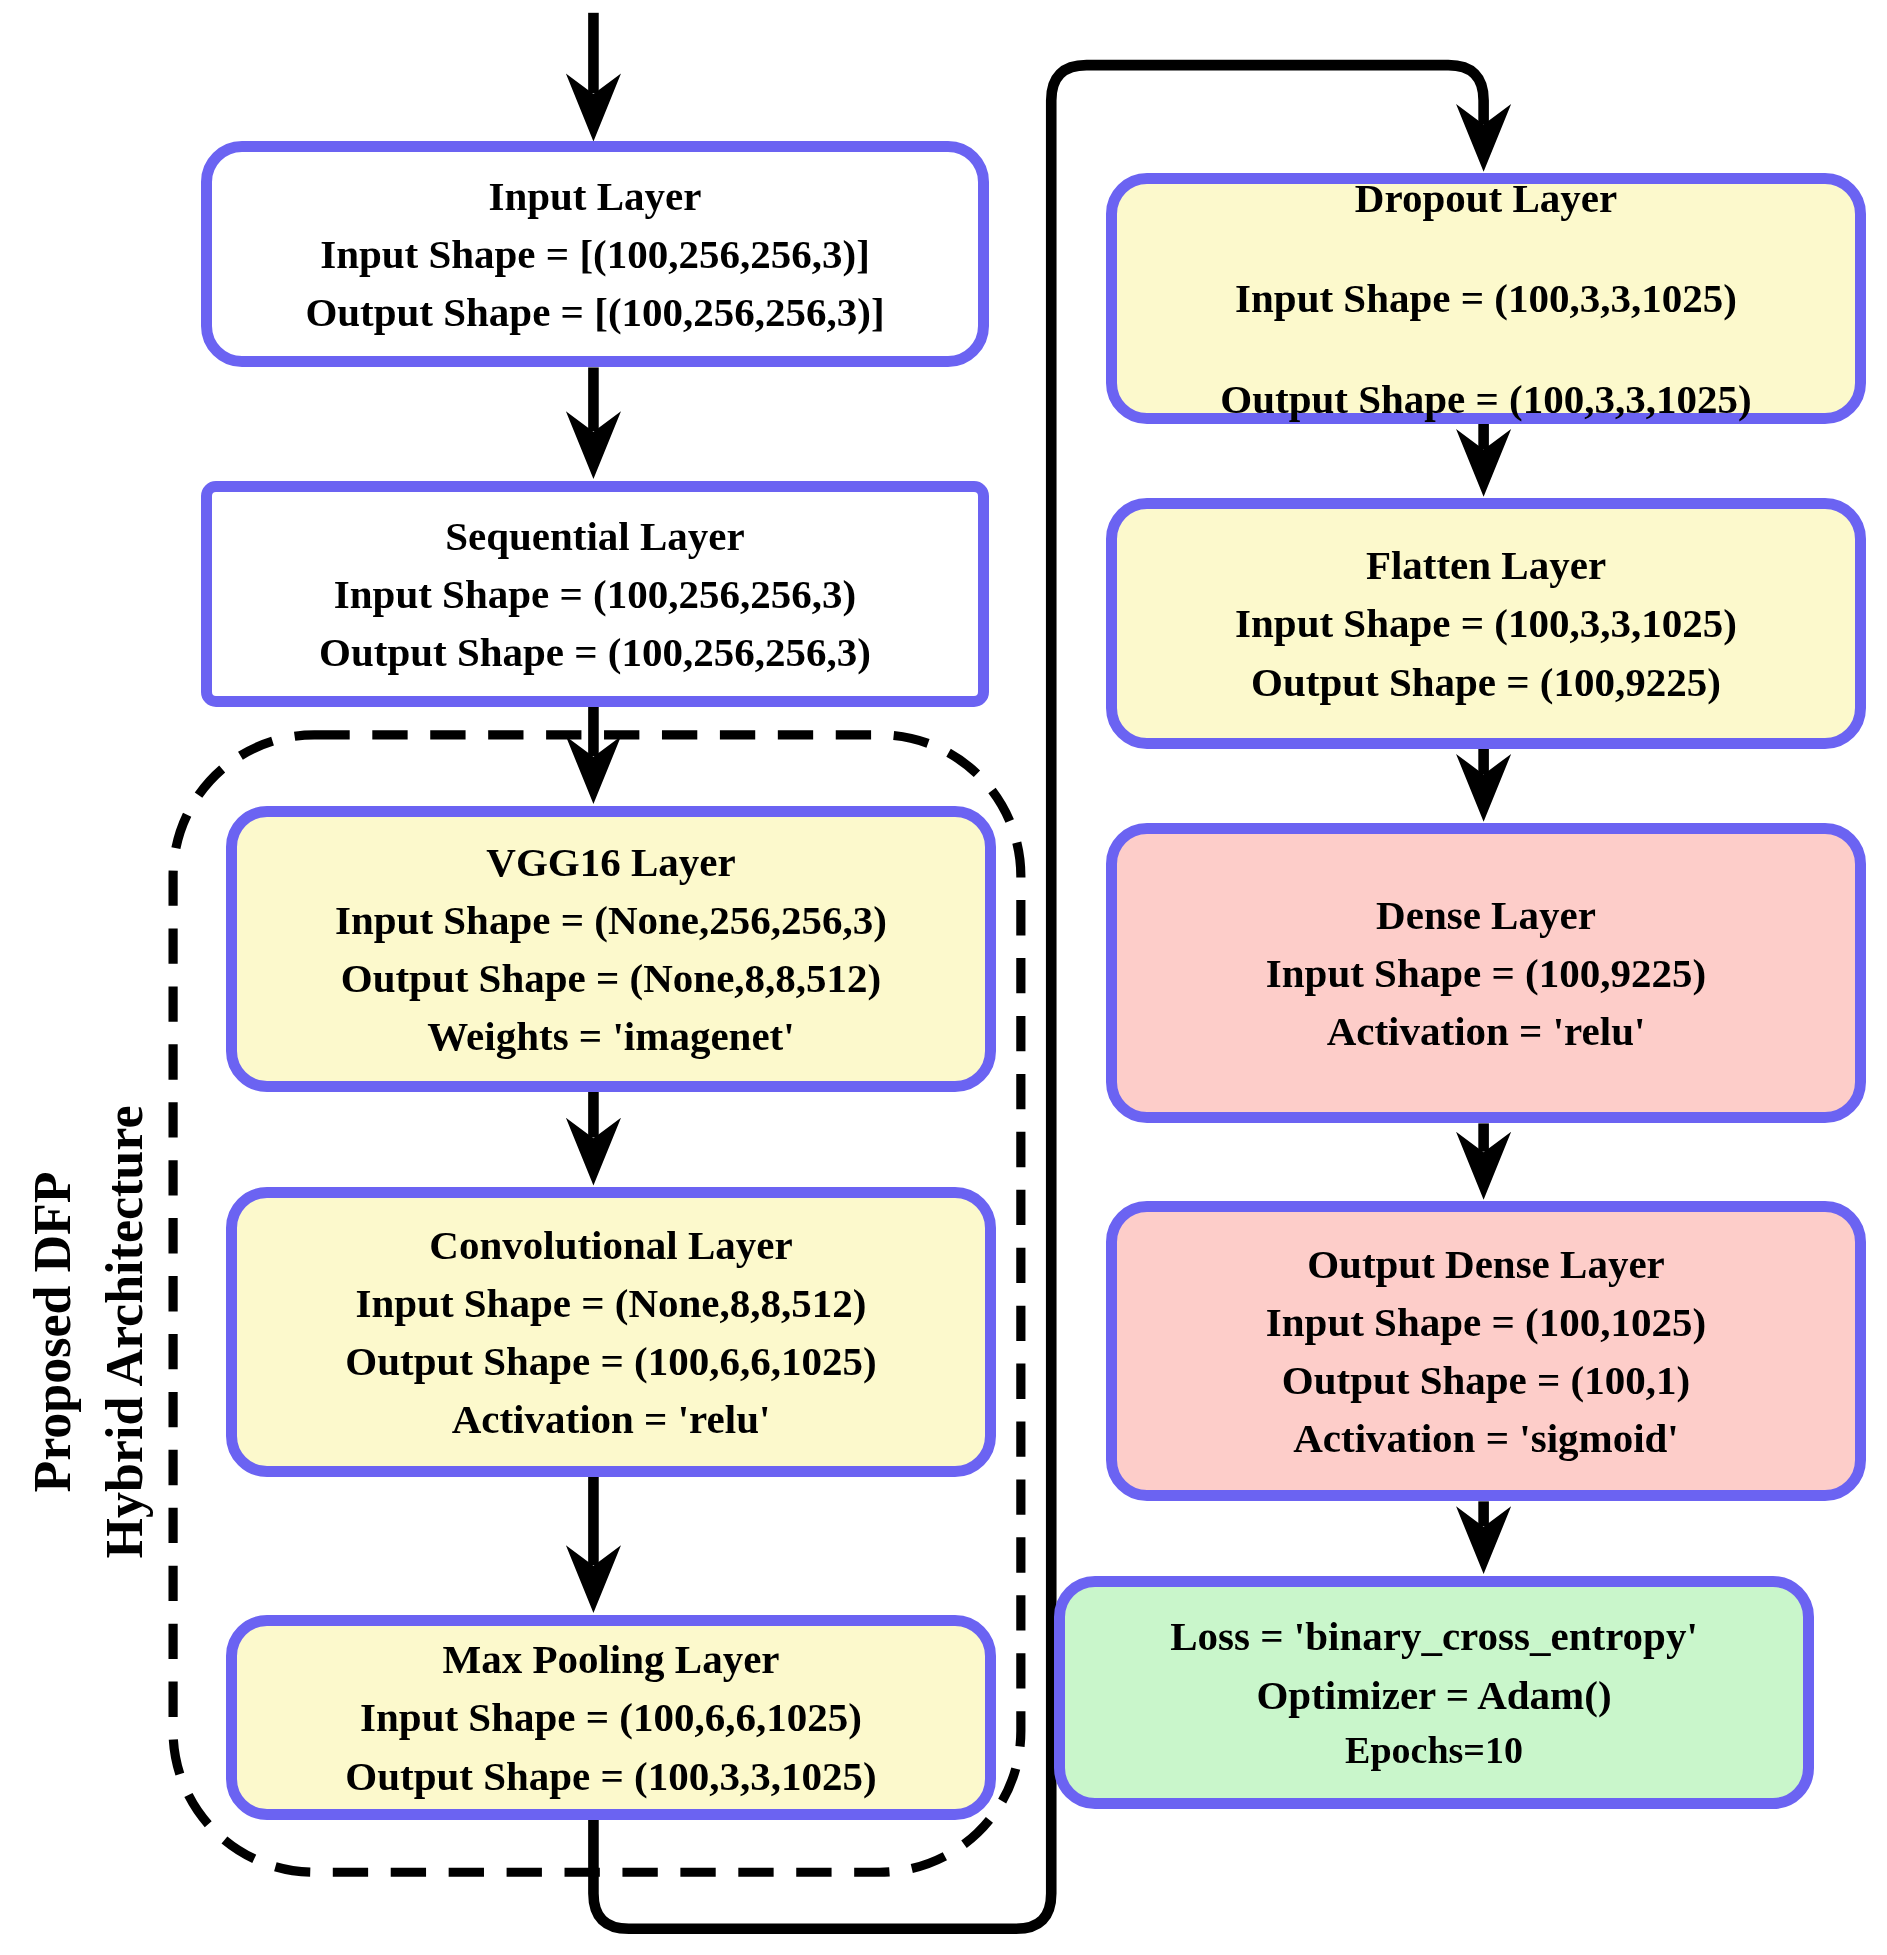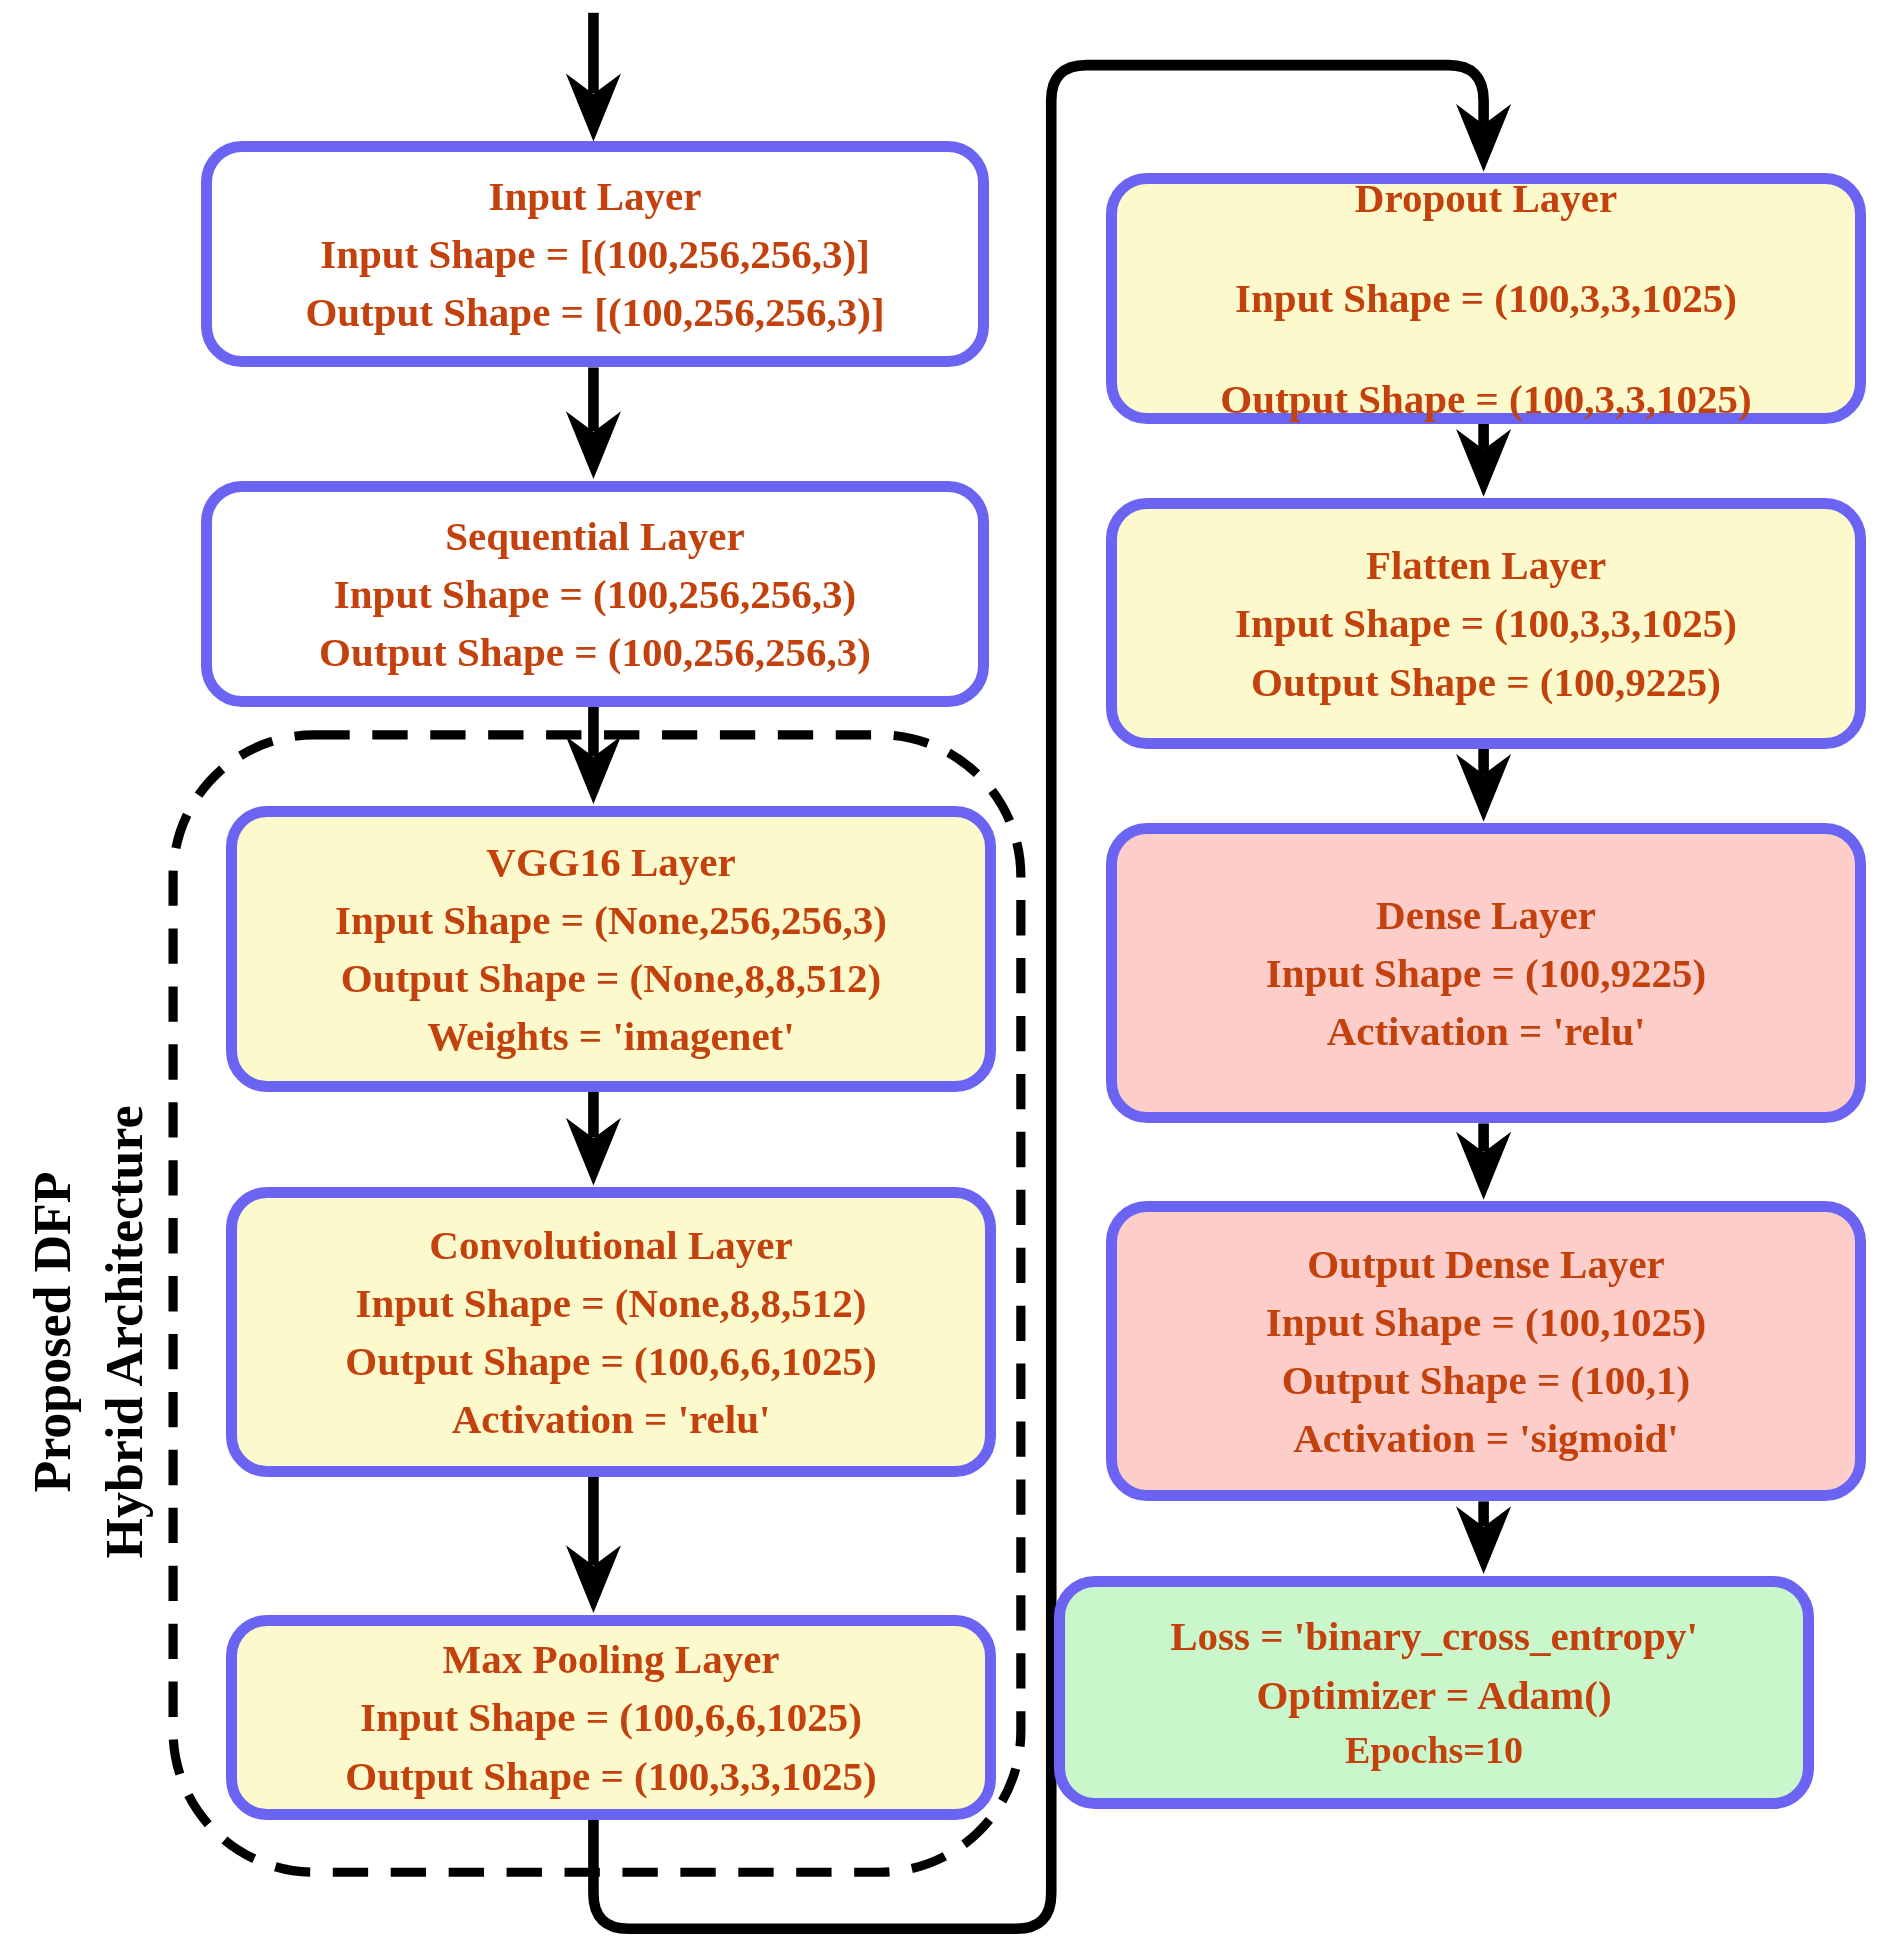--- a/index.html
+++ b/index.html
@@ -1,30 +1,30 @@
 <!DOCTYPE html>
 <html style="font-size:11.3px"><head>
 <meta charset="utf-8">
 <style>
   html,body{margin:0;padding:0;background:#ffffff;}
   #canvas{position:relative;width:1887px;height:1955px;background:#ffffff;overflow:hidden;
           font-family:"Liberation Serif","DejaVu Serif",serif;}
   .node{position:absolute;border:11.3px solid #6b63f2;border-radius:41px;background:#ffffff;
         display:flex;flex-direction:column;justify-content:center;align-items:center;
-        text-align:center;font-weight:bold;color:#c2410c;font-size:41px;line-height:1.42;
+        text-align:center;font-weight:bold;color:#000000;font-size:41px;line-height:1.42;
         box-sizing:border-box;padding:7px 14px;}
   .node .ln{white-space:nowrap;}
   .fill-white{background:#ffffff;}
   .fill-yellow{background:#fcf9cc;}
   .fill-pink{background:#fdcdc9;}
   .fill-green{background:#c9f6cb;}
 
   
   #box-input      {left:201px;  top:141px;  width:788px; height:226px;}
-  #box-sequential {left:201px;  top:481px;  width:788px; height:226px;}
+  #box-sequential {left:201px;  top:481px;  width:788px; height:226px;border-radius:15px;}
   #box-vgg16      {left:226px;  top:806px; width:770px; height:286px;}
   #box-conv       {left:226px;  top:1187px; width:770px; height:290px;}
   #box-maxpool    {left:226px;  top:1615px; width:770px; height:205px;}
 
   
   #box-dropout    {left:1106px; top:173px;  width:760px; height:251px;gap:42px;}
   #box-flatten    {left:1106px; top:498px;  width:760px; height:251px;}
   #box-dense      {left:1106px; top:823px; width:760px; height:300px;}
   #box-odense     {left:1106px; top:1201px; width:760px; height:300px;}
   #box-compile    {left:1054px; top:1576px; width:760px; height:233px;}

